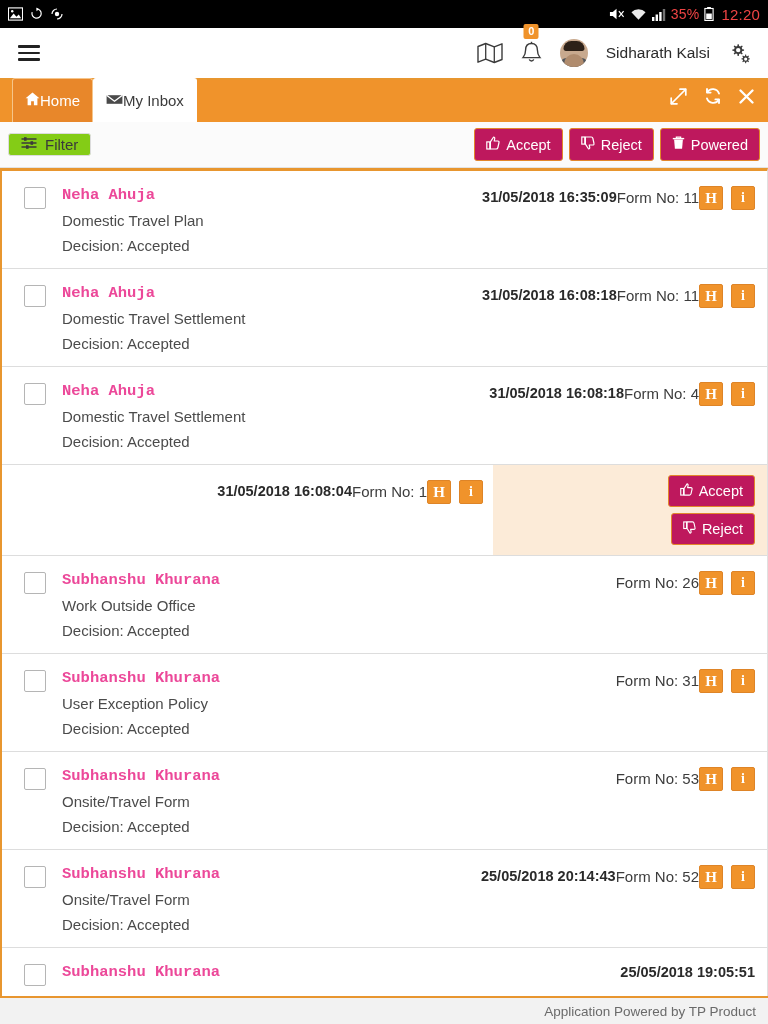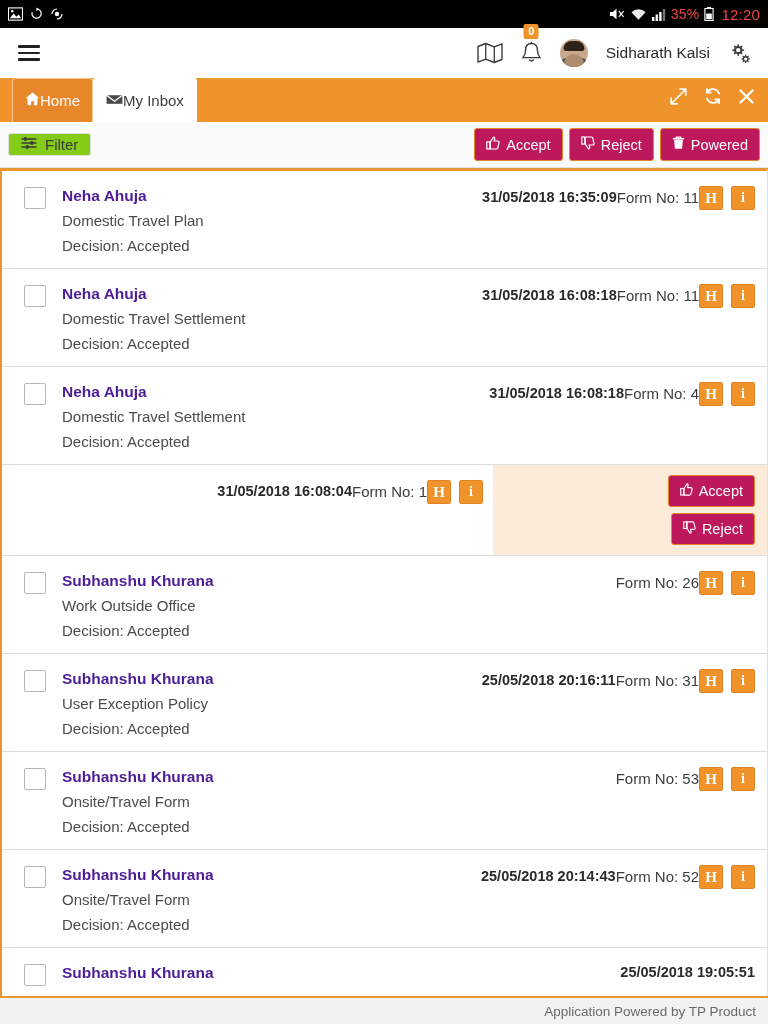--- a/index.html
+++ b/index.html
@@ -99,21 +99,21 @@
   .row {
     display: flex; align-items: flex-start;
     padding: 12px 12px 10px 12px; border-bottom: 1px solid #dddddd;
     min-height: 89px; position: relative; background: #fff;
   }
   .cb {
     width: 22px; height: 22px; border: 1px solid #b5b5b5; background: #fff;
     border-radius: 2px; flex: 0 0 22px; margin: 4px 16px 0 10px; cursor: pointer;
   }
   .row-main { flex: 1 1 auto; min-width: 0; }
-  .r-name { font-size: 15.5px; font-weight: bold; color: #4c1d95; line-height: 25px; }
+  .r-name { font-size: 15.5px; font-weight: bold; color: #ec4899; line-height: 25px; font-family: Liberation Mono, monospace; }
   .r-type { font-size: 15px; color: #4b4b4b; line-height: 25px; }
   .r-dec  { font-size: 15px; color: #4b4b4b; line-height: 25px; }
   .row-side { flex: 0 0 auto; text-align: right; display: flex; flex-direction: row; align-items: flex-end; }
   .r-date { font-size: 14.5px; color: #2a2a2a; line-height: 25px; font-weight: bold; }
   .r-form { font-size: 15px; color: #3c3c3c; line-height: 25px; }
   .r-icons { display: flex; gap: 8px; margin-top: 3px; }
   .sq {
     width: 24px; height: 24px; background: #f0932b; border: 1px solid #de8427;
     border-radius: 2px; color: #fff; display: inline-flex; align-items: center;
     justify-content: center; font-size: 14px; cursor: pointer;
@@ -426,21 +426,20 @@
         </div>
       </div>
       <div class="row">
         <div class="cb"></div>
         <div class="row-main">
           <div class="r-name">Subhanshu Khurana</div>
           <div class="r-type">User Exception Policy</div>
           <div class="r-dec">Decision: Accepted</div>
         </div>
         <div class="row-side">
-          <div class="r-date">25/05/2018 20:16:11</div>
           <div class="r-form">Form No: 31</div>
           <div class="r-icons">
             <span class="sq h">H</span>
             <span class="sq i">i</span>
           </div>
         </div>
       </div>
       <div class="row">
         <div class="cb"></div>
         <div class="row-main">

